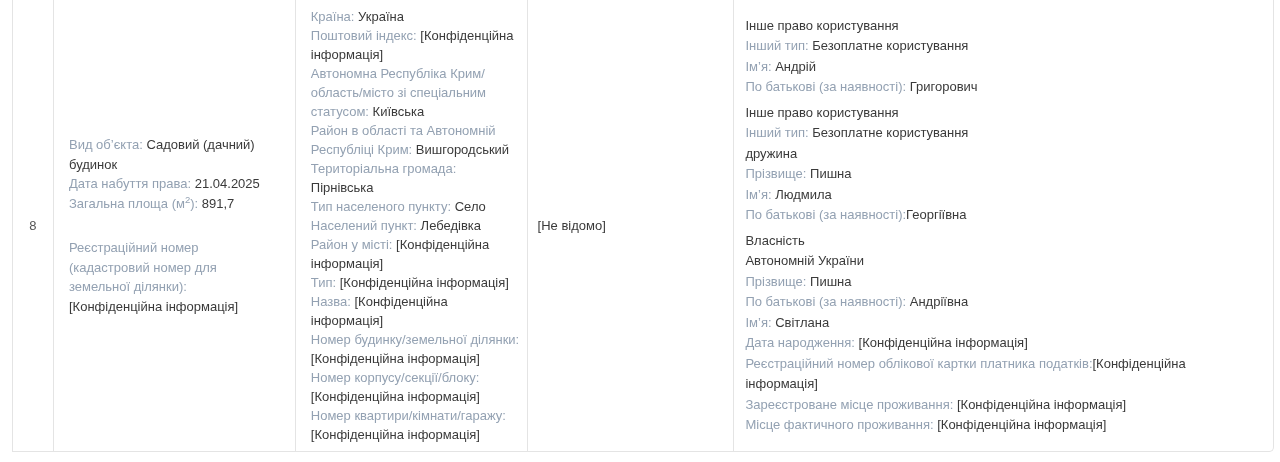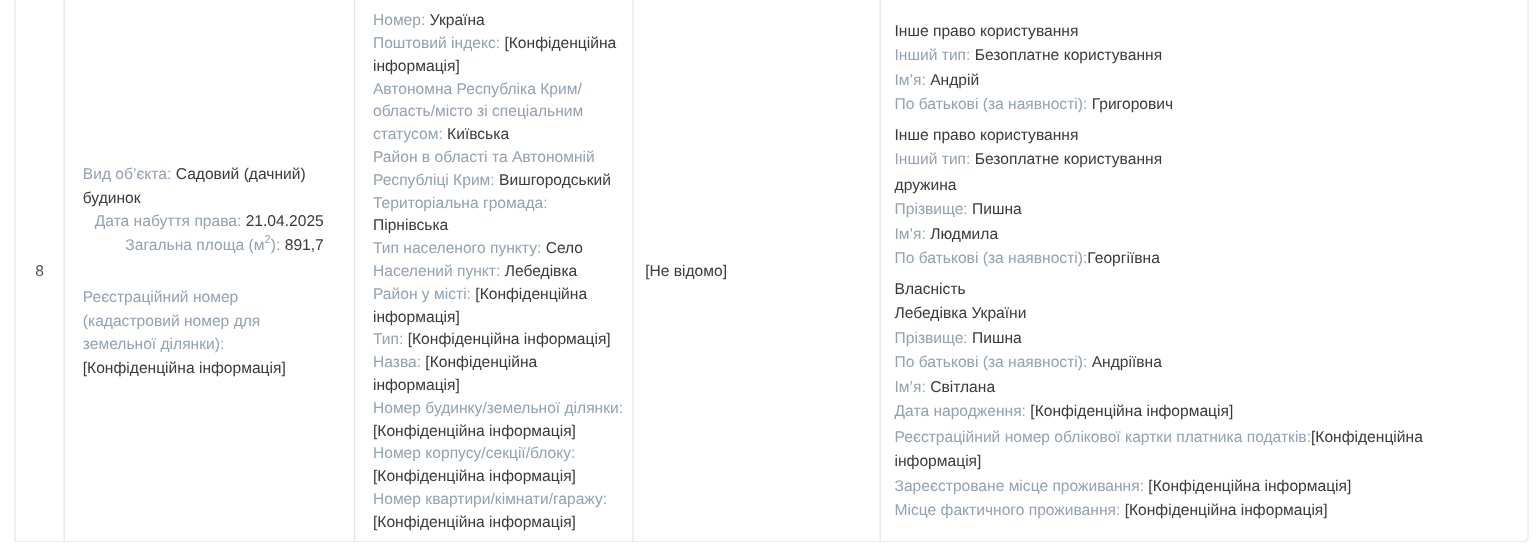--- a/index.html
+++ b/index.html
@@ -40,21 +40,20 @@
   }
   .c-num{
     width:41px;
     align-items:center;
     color:var(--rownum);
   }
   .c-object{
     width:242px;
     padding:0 25px 0 15px;
     line-height:19.5px;
-    align-items:flex-end;
   }
   .c-address{
     width:232px;
     padding:0 4px 0 15px;
     line-height:19px;
   }
   .c-status{
     width:207px;
     padding:0 8px 0 10px;
     line-height:20px;
@@ -96,21 +95,21 @@
       <span class="val">891,7</span>
     </div>
     <div class="field mt">
       <span class="lbl">Реєстраційний номер (кадастровий номер для земельної ділянки):</span>
       <span class="val">[Конфіденційна інформація]</span>
     </div>
   </div>
 
   <div class="cell c-address">
     <div class="field">
-      <span class="lbl">Номер:</span>
+      <span class="lbl">Країна:</span>
       <span class="val">Україна</span>
     </div>
     <div class="field">
       <span class="lbl">Поштовий індекс:</span>
       <span class="val">[Конфіденційна інформація]</span>
     </div>
     <div class="field">
       <span class="lbl">Автономна Республіка Крим/область/місто зі спеціальним статусом:</span>
       <span class="val">Київська</span>
     </div>
@@ -195,21 +194,21 @@
       </div>
       <div class="field">
         <span class="lbl">Ім’я:</span>
         <span class="val">Людмила</span>
       </div>
       <div class="field"><span class="lbl">По батькові (за наявності):</span><span class="val">Георгіївна</span></div>
     </div>
 
     <div class="section">
       <div class="field plain">Власність</div>
-      <div class="field plain">Лебедівка України</div>
+      <div class="field plain">Автономній України</div>
       <div class="field">
         <span class="lbl">Прізвище:</span>
         <span class="val">Пишна</span>
       </div>
       <div class="field">
         <span class="lbl">По батькові (за наявності):</span>
         <span class="val">Андріївна</span>
       </div>
       <div class="field">
         <span class="lbl">Ім’я:</span>

